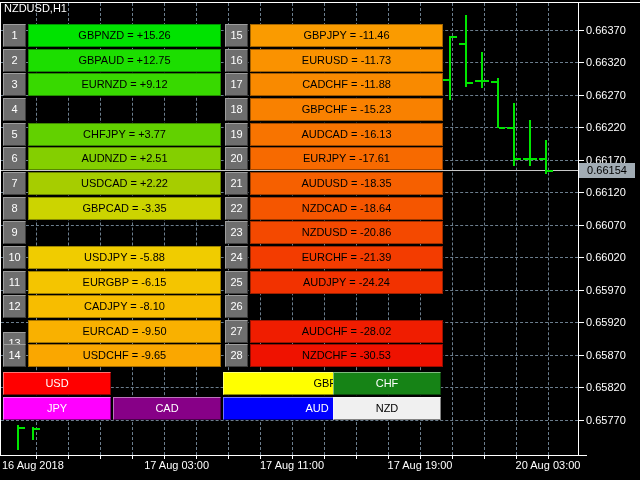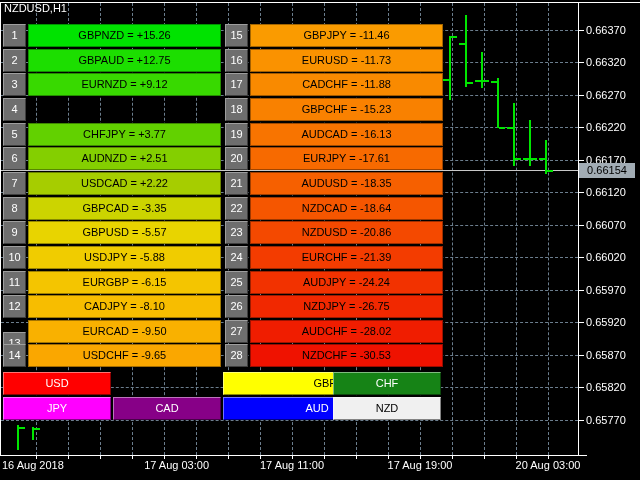--- a/index.html
+++ b/index.html
@@ -105,21 +105,20 @@
       <div class="num-cell abs" style="left: 3px; top: 98px;">4</div>
       <div class="num-cell abs" style="left: 3px; top: 123px;">5</div>
       <div class="val-cell abs" style="left: 28px; top: 123px; background: rgb(98, 209, 0);">CHFJPY = +3.77</div>
       <div class="num-cell abs" style="left: 3px; top: 147px;">6</div>
       <div class="val-cell abs" style="left: 28px; top: 147px; background: rgb(132, 207, 0);">AUDNZD = +2.51</div>
       <div class="num-cell abs" style="left: 3px; top: 172px;">7</div>
       <div class="val-cell abs" style="left: 28px; top: 172px; background: rgb(166, 205, 0);">USDCAD = +2.22</div>
       <div class="num-cell abs" style="left: 3px; top: 197px;">8</div>
       <div class="val-cell abs" style="left: 28px; top: 197px; background: rgb(204, 212, 0);">GBPCAD = -3.35</div>
       <div class="num-cell abs" style="left: 3px; top: 221px;">9</div>
-      <div class="val-cell abs" style="left: 28px; top: 221px; background: rgb(232, 212, 0);">GBPUSD = -5.57</div>
       <div class="num-cell abs" style="left: 3px; top: 246px;">10</div>
       <div class="val-cell abs" style="left: 28px; top: 246px; background: rgb(240, 204, 0);">USDJPY = -5.88</div>
       <div class="num-cell abs" style="left: 3px; top: 271px;">11</div>
       <div class="val-cell abs" style="left: 28px; top: 271px; background: rgb(244, 197, 0);">EURGBP = -6.15</div>
       <div class="num-cell abs" style="left: 3px; top: 295px;">12</div>
       <div class="val-cell abs" style="left: 28px; top: 295px; background: rgb(247, 189, 0);">CADJPY = -8.10</div>
       <div class="num-cell abs" style="left: 3px; top: 320px; margin-top: 12px;">13</div>
       <div class="val-cell abs" style="left: 28px; top: 320px; background: rgb(249, 177, 0);">EURCAD = -9.50</div>
       <div class="num-cell abs" style="left: 3px; top: 344px;">14</div>
       <div class="val-cell abs" style="left: 28px; top: 344px; background: rgb(250, 167, 0);">USDCHF = -9.65</div>
@@ -139,21 +138,20 @@
       <div class="val-cell abs" style="left: 250px; top: 172px; background: rgb(246, 96, 0);">AUDUSD = -18.35</div>
       <div class="num-cell abs" style="left: 225px; top: 197px;">22</div>
       <div class="val-cell abs" style="left: 250px; top: 197px; background: rgb(245, 86, 0);">NZDCAD = -18.64</div>
       <div class="num-cell abs" style="left: 225px; top: 221px;">23</div>
       <div class="val-cell abs" style="left: 250px; top: 221px; background: rgb(244, 73, 0);">NZDUSD = -20.86</div>
       <div class="num-cell abs" style="left: 225px; top: 246px;">24</div>
       <div class="val-cell abs" style="left: 250px; top: 246px; background: rgb(243, 60, 0);">EURCHF = -21.39</div>
       <div class="num-cell abs" style="left: 225px; top: 271px;">25</div>
       <div class="val-cell abs" style="left: 250px; top: 271px; background: rgb(242, 50, 0);">AUDJPY = -24.24</div>
       <div class="num-cell abs" style="left: 225px; top: 295px;">26</div>
-      <div class="val-cell abs" style="left: 250px; top: 295px; background: rgb(241, 40, 0);">NZDJPY = -26.75</div>
       <div class="num-cell abs" style="left: 225px; top: 320px;">27</div>
       <div class="val-cell abs" style="left: 250px; top: 320px; background: rgb(240, 29, 0);">AUDCHF = -28.02</div>
       <div class="num-cell abs" style="left: 225px; top: 344px;">28</div>
       <div class="val-cell abs" style="left: 250px; top: 344px; background: rgb(239, 18, 0);">NZDCHF = -30.53</div>
     </div>
   <div id="buttons-layer" class="abs" style="left:0;top:0;width:640px;height:480px;">
       <div class="cur-btn abs" style="left: 3px; top: 372px; background: rgb(255, 0, 0); color: rgb(255, 255, 255);">USD</div>
       <div class="cur-btn abs" style="left: 223px; top: 372px; background: rgb(255, 255, 0); color: rgb(0, 0, 0); padding-left: 48px;">GBP</div>
       <div class="cur-btn abs" style="left: 333px; top: 372px; background: rgb(22, 131, 22); color: rgb(255, 255, 255);">CHF</div>
       <div class="cur-btn abs" style="left: 3px; top: 397px; background: rgb(255, 0, 255); color: rgb(255, 255, 255);">JPY</div>

